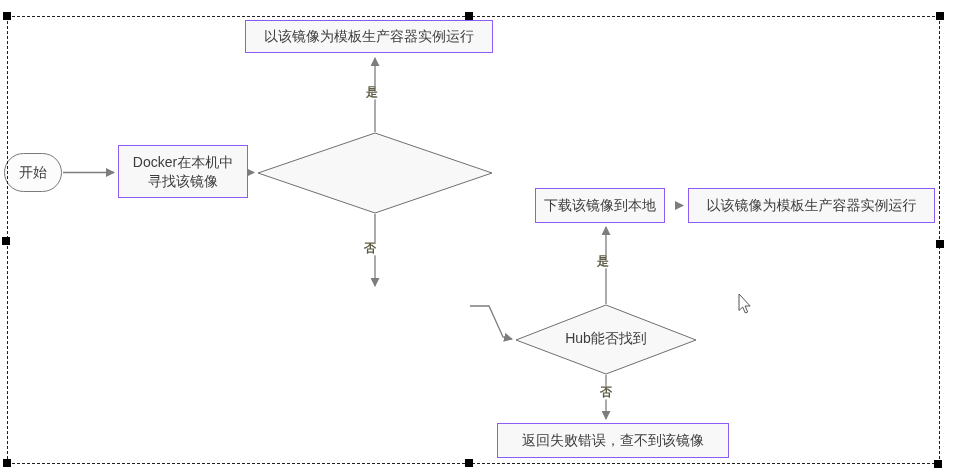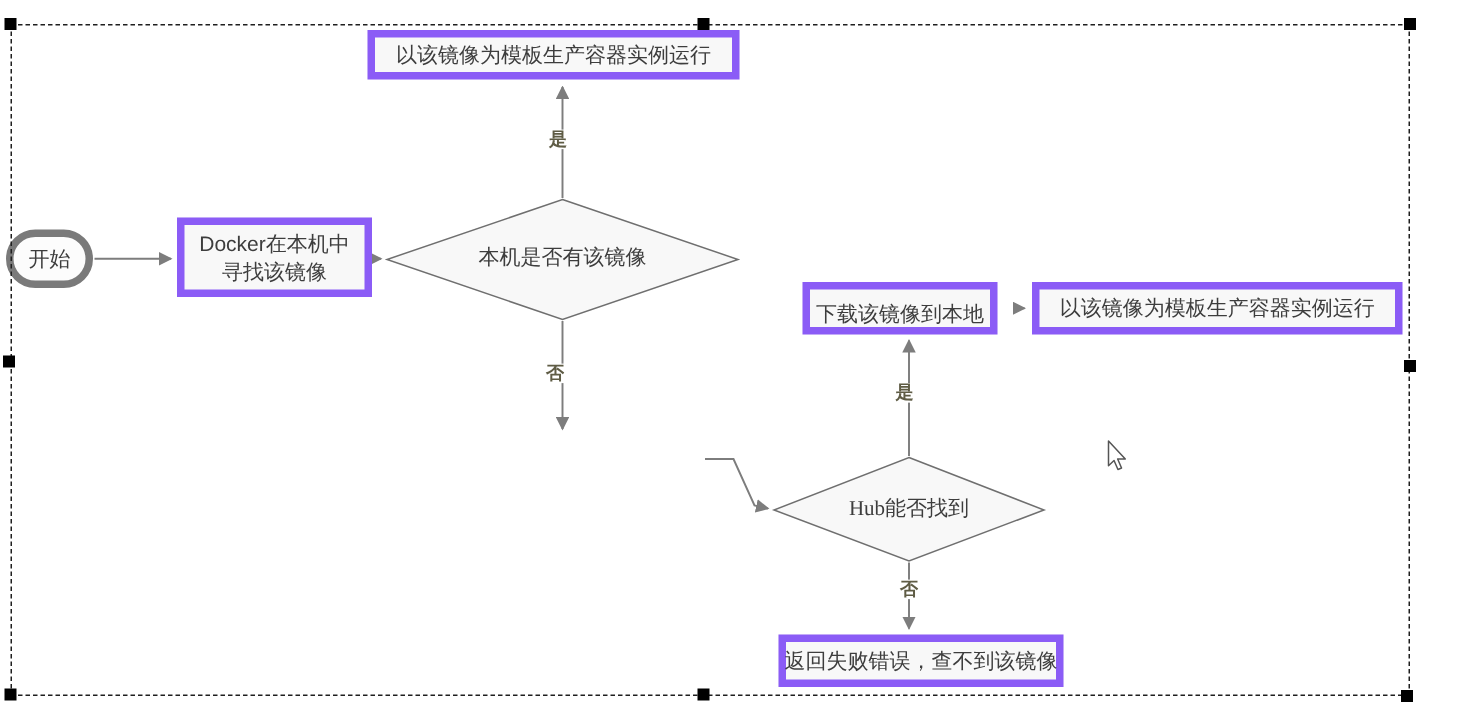--- a/index.html
+++ b/index.html
@@ -4,38 +4,38 @@
 <style>
   html,body{margin:0;padding:0;background:#fff;}
   .canvas{
     position:relative;width:979px;height:468px;background:#ffffff;overflow:hidden;
     font-family:"Liberation Sans","DejaVu Sans",sans-serif;
   }
   .layer{position:absolute;left:0;top:0;width:979px;height:468px;}
   
   .node{
     position:absolute;box-sizing:border-box;
-    background:#f8f8f8;border:5px solid #8b5cf6;
+    background:#f8f8f8;border:1px solid #8b5cf6;
     display:flex;flex-direction:column;align-items:center;justify-content:center;
     font-size:14px;color:#3d3d3d;line-height:1.3;text-align:center;white-space:nowrap;
   }
   .terminator{border-radius:20px;background:#fcfcfc;border-color:#7a7a7a;text-align:center;}
   .n-start{left:4px;top:153px;width:58px;height:39px;}
   .n-find-local{left:118px;top:145px;width:130px;height:53px;}
   .n-run-top{left:245px;top:20px;width:248px;height:33px;}
   .n-hub-search{left:268px;top:290px;width:202px;height:31px;}
-  .n-download{left:535px;top:188px;width:130px;height:35px;justify-content:flex-end;}
+  .n-download{left:535px;top:188px;width:130px;height:35px;}
   .n-run-right{left:688px;top:188px;width:247px;height:35px;}
-  .n-fail{left:497px;top:423px;width:190px;height:35px;margin-left:22px;}
+  .n-fail{left:497px;top:423px;width:232px;height:35px;}
   
   .dlabel{
     position:absolute;font-size:14px;color:#3d3d3d;text-align:center;white-space:nowrap;
   }
   .dl-local{left:258px;top:163px;width:234px;}
-  .dl-hub{left:516px;top:330px;width:180px;font-family:Liberation Serif, serif;}
+  .dl-hub{left:516px;top:330px;width:180px;}
   
   .elabel{
     position:absolute;transform:translate(-50%,-50%);
     font-size:12px;font-weight:bold;color:#5f5c45;background:#ffffff;
     padding:0 1px;line-height:1.1;
   }
   .el-local-yes{left:372px;top:93px;}
   .el-local-no{left:370px;top:249px;}
   .el-hub-yes{left:603px;top:262px;}
   .el-hub-no{left:606px;top:393px;}
@@ -96,21 +96,20 @@
   </div>
 
   <div class="node n-run-right">
     <span>以该镜像为模板生产容器实例运行</span>
   </div>
 
   <div class="node n-fail">
     <span>返回失败错误，查不到该镜像</span>
   </div>
 
-  <div class="dlabel dl-local">本机是否有该镜像</div>
   <div class="dlabel dl-hub">Hub能否找到</div>
 
   <div class="elabel el-local-yes">是</div>
   <div class="elabel el-local-no">否</div>
   <div class="elabel el-hub-yes">是</div>
   <div class="elabel el-hub-no">否</div>
 
   <div class="sel-border"></div>
   <div class="handle h-tl"></div>
   <div class="handle h-tm"></div>

